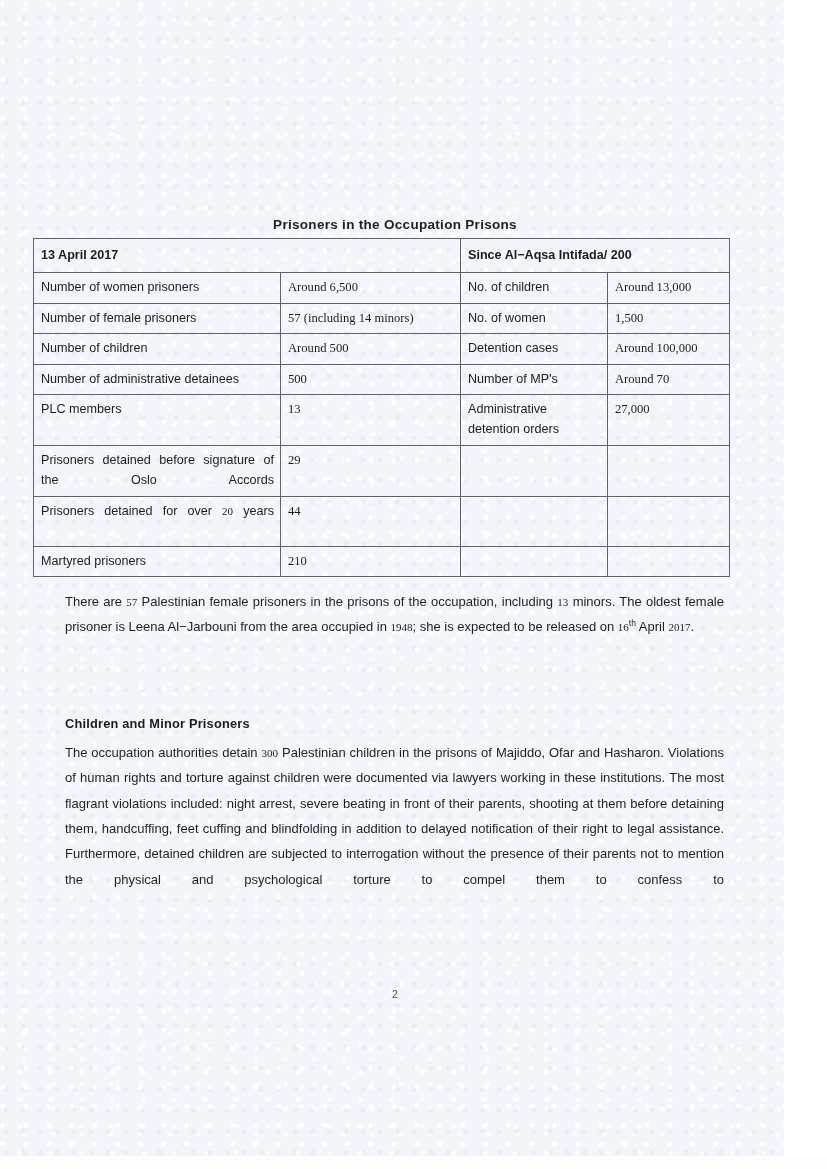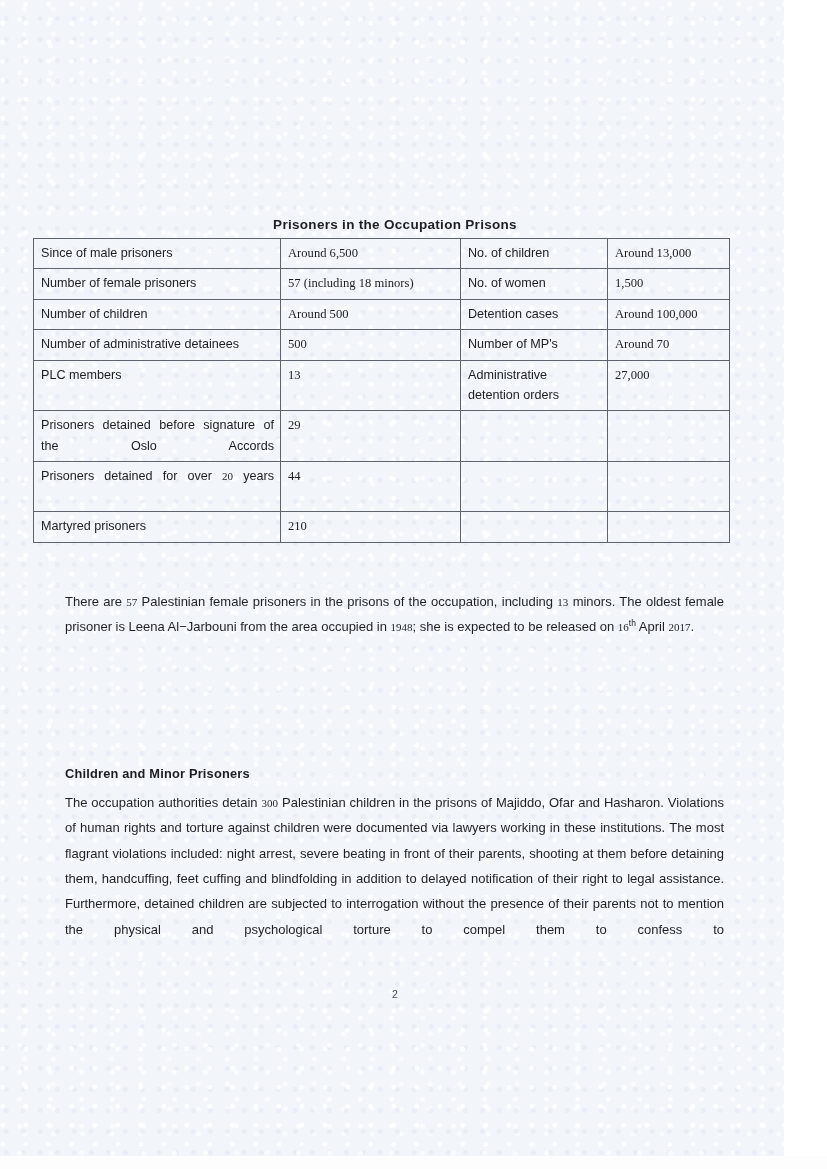--- a/index.html
+++ b/index.html
@@ -116,21 +116,21 @@
     font-family: "Liberation Serif", serif;
     font-size: 11px;
   }
   sup.ord {
     font-size: 8.5px;
     vertical-align: super;
     font-family: "Liberation Sans", sans-serif;
   }
 
   #sec-female { top: 589px; }
-  #sec-children { top: 766px; }
+  #sec-children { top: 716px; }
 
   
   #page-number {
     position: absolute;
     left: 0;
     top: 988px;
     width: 790px;
     text-align: center;
     font-size: 10.5px;
     color: #4a4d53;
@@ -144,31 +144,35 @@
   <div id="doc-title">Prisoners in the Occupation Prisons</div>
 
   <table id="stats-table">
     <colgroup>
       <col class="col-a">
         <col class="col-b">
         <col class="col-c">
         <col class="col-d">
     </colgroup>
     <tbody>
-
-      <tr>
-        <td>Since of male prisoners</td>
+      <tr>
+        <td class="hdr-cell" colspan="2">13 April 2017</td>
+        <td class="hdr-cell" colspan="2">Since Al−Aqsa Intifada/ 200</td>
+      </tr>
+
+      <tr>
+        <td>Number of women prisoners</td>
         <td class="serifnum">Around 6,500</td>
         <td>No. of children</td>
         <td class="serifnum">Around 13,000</td>
       </tr>
 
       <tr>
         <td>Number of female prisoners</td>
-        <td class="serifnum">57 (including 18 minors)</td>
+        <td class="serifnum">57 (including 14 minors)</td>
         <td>No. of women</td>
         <td class="serifnum">1,500</td>
       </tr>
 
       <tr>
         <td>Number of children</td>
         <td class="serifnum">Around 500</td>
         <td>Detention cases</td>
         <td class="serifnum">Around 100,000</td>
       </tr>

